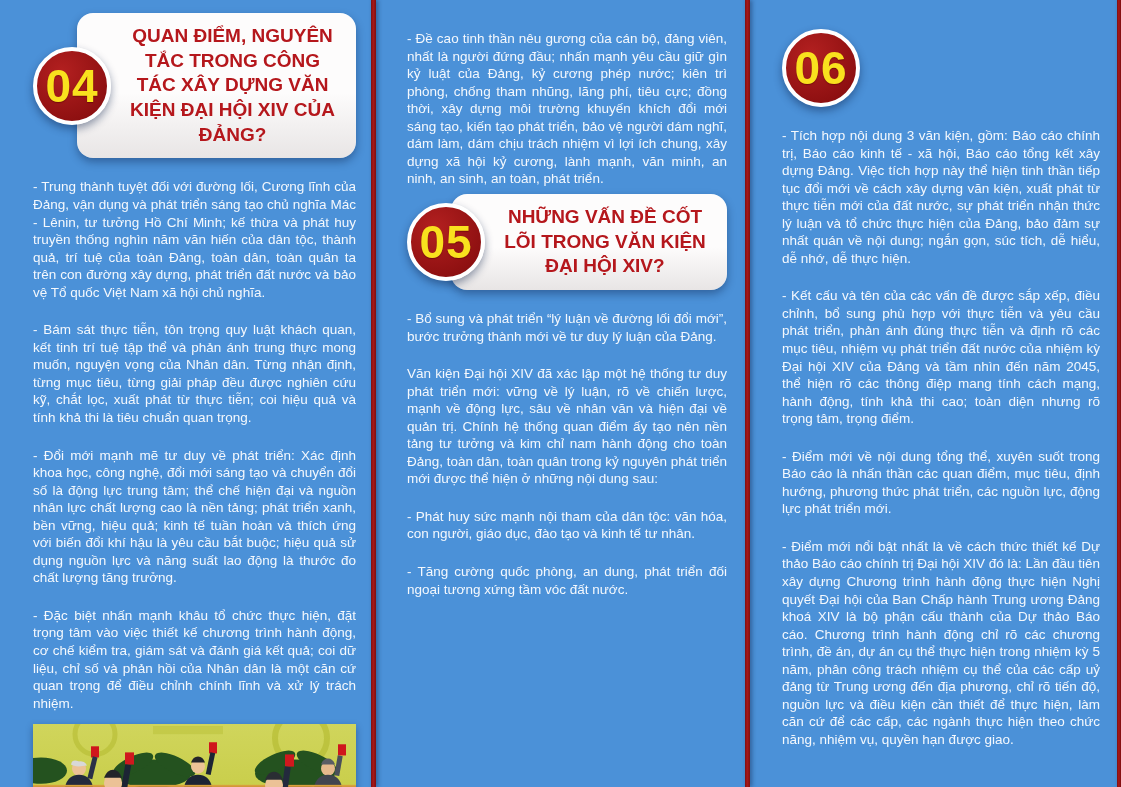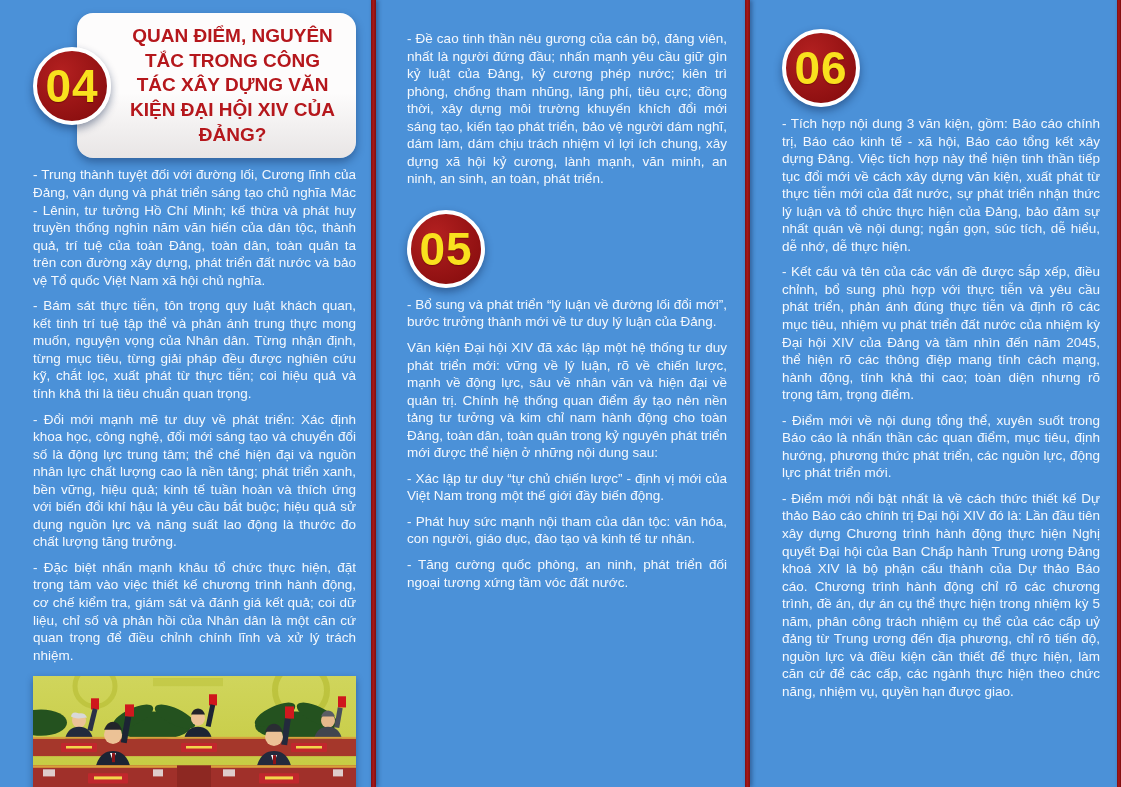--- a/index.html
+++ b/index.html
@@ -45,24 +45,24 @@
     border-radius:16px;
     box-shadow:0 4px 8px rgba(10,30,70,.4);
     padding:11px 14px 11px 46px;
   }
   .badge-title {
     color:#b5171c; font-weight:bold; font-size:19px; line-height:1.3;
     text-align:center;
   }
   .body-text {
     color:#f4f8fd; font-size:13.5px; line-height:1.3;
-    text-align:justify; margin-top:8px;
+    text-align:justify; margin-top:20px;
   }
   #col2 .intro { margin-top:30px; }
-  #col2 .badge-row { margin-top:22px; }
+  #col2 .badge-row { margin-top:6px; }
   .photo-frame {
     margin-top:12px; width:100%; height:142px;
     box-shadow:0 3px 7px rgba(10,30,70,.4);
     overflow:hidden;
   }
   .photo-frame svg { display:block; width:100%; height:100%; }
 </style>
 </head>
 <body>
 
@@ -182,26 +182,28 @@
     </svg>
   </div>
 </div>
 
 <div class="column" id="col2">
   <p class="body-text intro">- Đề cao tinh thần nêu gương của cán bộ, đảng viên, nhất là người đứng đầu; nhấn mạnh yêu cầu giữ gìn kỷ luật của Đảng, kỷ cương phép nước; kiên trì phòng, chống tham nhũng, lãng phí, tiêu cực; đồng thời, xây dựng môi trường khuyến khích đổi mới sáng tạo, kiến tạo phát triển, bảo vệ người dám nghĩ, dám làm, dám chịu trách nhiệm vì lợi ích chung, xây dựng xã hội kỷ cương, lành mạnh, văn minh, an ninh, an sinh, an toàn, phát triển.</p>
   <div class="badge-row">
     <div class="badge-circle">
       <span class="badge-number">05</span>
     </div>
+    <div class="badge-box">
+      <div class="badge-title">NHỮNG VẤN ĐỀ CỐT LÕI TRONG VĂN KIỆN ĐẠI HỘI XIV?</div>
+    </div>
   </div>
   <p class="body-text">- Bổ sung và phát triển “lý luận về đường lối đổi mới”, bước trưởng thành mới về tư duy lý luận của Đảng.</p>
   <p class="body-text">Văn kiện Đại hội XIV đã xác lập một hệ thống tư duy phát triển mới: vững về lý luận, rõ về chiến lược, mạnh về động lực, sâu về nhân văn và hiện đại về quản trị. Chính hệ thống quan điểm ấy tạo nên nền tảng tư tưởng và kim chỉ nam hành động cho toàn Đảng, toàn dân, toàn quân trong kỷ nguyên phát triển mới được thể hiện ở những nội dung sau:</p>
-  <p class="body-text">- Xác lập tư duy “tự chủ chiến lược” - định vị mới của Việt Nam trong một thế giới đầy biến động.</p>
   <p class="body-text">- Phát huy sức mạnh nội tham của dân tộc: văn hóa, con người, giáo dục, đào tạo và kinh tế tư nhân.</p>
-  <p class="body-text">- Tăng cường quốc phòng, an ninh, phát triển đối ngoại tương xứng tầm vóc đất nước.</p>
+  <p class="body-text">- Tăng cường quốc phòng, an dung, phát triển đối ngoại tương xứng tầm vóc đất nước.</p>
 </div>
 
 <div class="column" id="col3">
   <div class="badge-row">
     <div class="badge-circle">
       <span class="badge-number">06</span>
     </div>
   </div>
   <p class="body-text">- Tích hợp nội dung 3 văn kiện, gồm: Báo cáo chính trị, Báo cáo kinh tế - xã hội, Báo cáo tổng kết xây dựng Đảng. Việc tích hợp này thể hiện tinh thần tiếp tục đổi mới về cách xây dựng văn kiện, xuất phát từ thực tiễn mới của đất nước, sự phát triển nhận thức lý luận và tổ chức thực hiện của Đảng, bảo đảm sự nhất quán về nội dung; ngắn gọn, súc tích, dễ hiểu, dễ nhớ, dễ thực hiện.</p>
   <p class="body-text">- Kết cấu và tên của các vấn đề được sắp xếp, điều chỉnh, bổ sung phù hợp với thực tiễn và yêu cầu phát triển, phản ánh đúng thực tiễn và định rõ các mục tiêu, nhiệm vụ phát triển đất nước của nhiệm kỳ Đại hội XIV của Đảng và tầm nhìn đến năm 2045, thể hiện rõ các thông điệp mang tính cách mạng, hành động, tính khả thi cao; toàn diện nhưng rõ trọng tâm, trọng điểm.</p>

